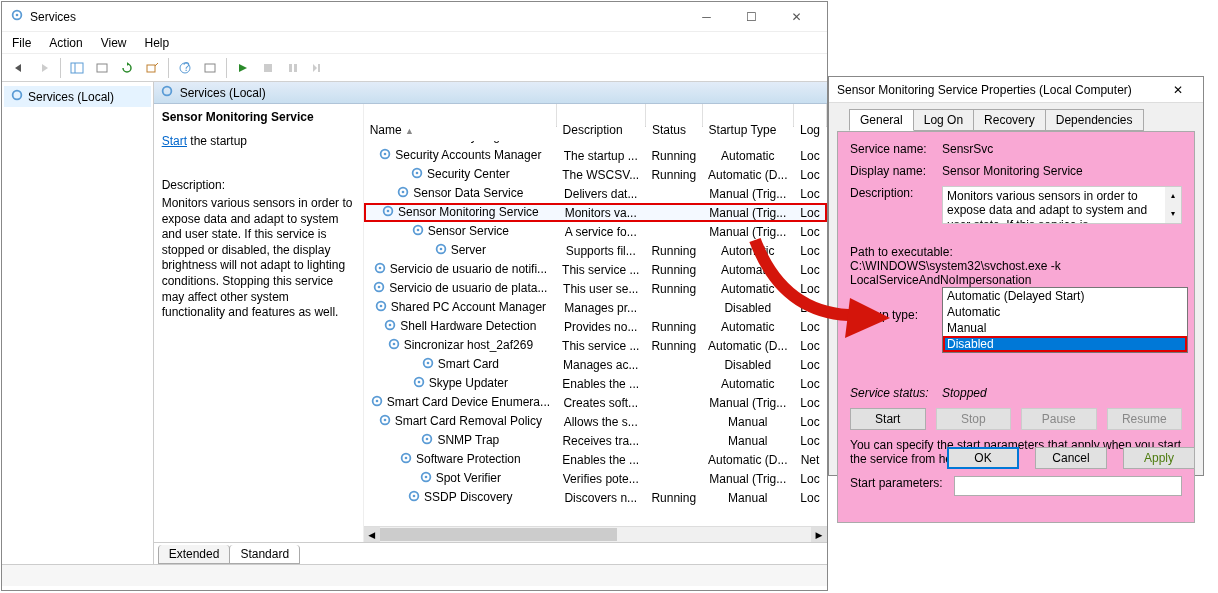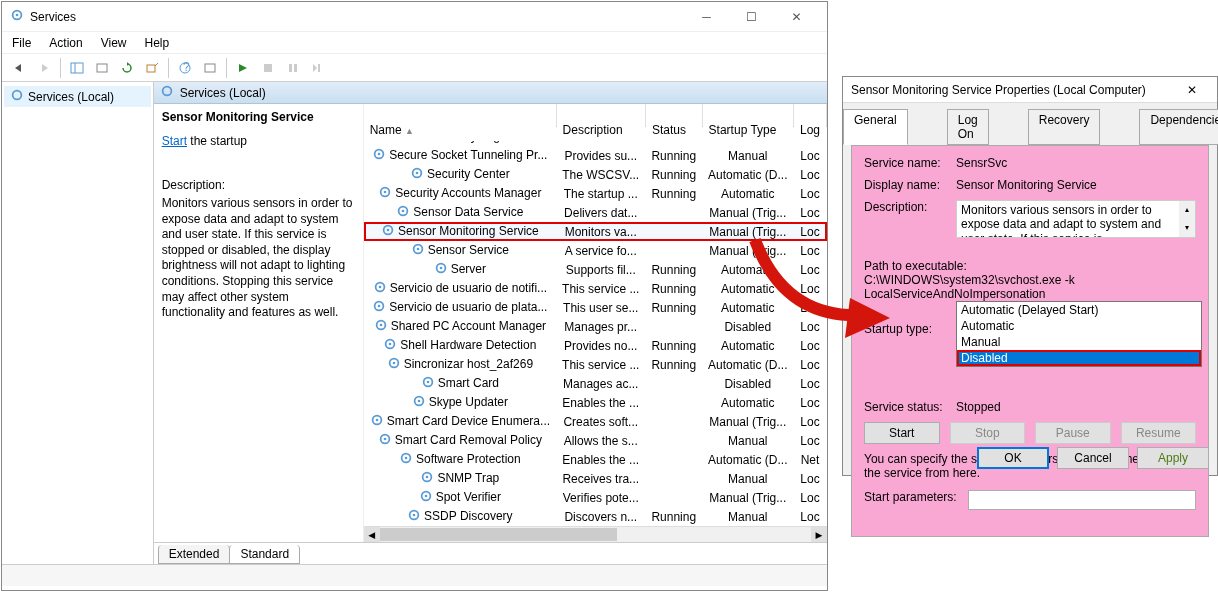--- a/index.html
+++ b/index.html
@@ -40,44 +40,44 @@
 .hs-btn { width:16px; background:#e0e0e0; display:flex; align-items:center; justify-content:center; font-size:9px; }
 .hs-track { flex:1; position:relative; }
 .hs-thumb { position:absolute; left:0; top:1px; bottom:1px; width:55%; background:#ccc; }
 .tabs-bottom { height:22px; display:flex; align-items:flex-end; border-top:1px solid #ccc; padding-left:4px; }
 .tab { padding:2px 10px; border:1px solid #aaa; border-bottom:none; margin-right:-1px; background:#f4f4f4; border-radius:0 0 4px 4px; transform: scaleY(-1); }
 .tab span { display:inline-block; transform: scaleY(-1); }
 .tab.active { background:#fff; }
 .statusbar { height:22px; border-top:1px solid #ccc; background:#f6f6f6; }
 
 
-.win-props { position:absolute; right:0; top:76px; width:376px; height:400px; border:1px solid #888; background:#f0f0f0; }
+.win-props { position:absolute; right:14px; top:76px; width:376px; height:400px; border:1px solid #888; background:#f0f0f0; }
 .props-title { height:26px; display:flex; align-items:center; padding:0 8px; background:#fff; border-bottom:1px solid #ddd; }
 .props-title .spacer { flex:1; }
 .props-title .xbtn { width:34px; height:24px; display:flex; align-items:center; justify-content:center; }
-.props-tabs { display:flex; padding:6px 8px 0 0; background:#f0f0f0;gap:40px; }
+.props-tabs { display:flex; padding:6px 8px 0 20px; background:#f0f0f0; }
 .ptab { padding:3px 10px; border:1px solid #aaa; background:#f0f0f0; margin-right:-1px; font-size:12px; }
 .ptab.active { background:#fff; border-bottom:1px solid #fff; position:relative; z-index:1; }
 .props-body { margin:0 8px 8px 8px; border:1px solid #aaa; background:#f9a8d4; padding:10px 12px; height:392px; position:relative; }
 .prow { display:flex; margin-bottom:8px; }
 .prow .lbl { width:92px; }
 .prow .val { flex:1; }
 .desc-box { flex:1; border:1px solid #ccc; height:38px; padding:2px 18px 2px 4px; font-size:12px; line-height:1.2; position:relative; overflow:hidden; background:#fff; }
 .desc-box .mini-scroll { position:absolute; right:0; top:0; bottom:0; width:16px; background:#f0f0f0; display:flex; flex-direction:column; }
 .desc-box .mini-scroll div { flex:1; display:flex; align-items:center; justify-content:center; font-size:8px; }
 .startup-sel { flex:1; border:1px solid #7aa7d8; background:#e5f3ff; height:20px; display:flex; align-items:center; padding:0 4px; position:relative; }
 .startup-sel .chev { position:absolute; right:4px; font-size:10px; }
 .dropdown-list { position:absolute; left:104px; top:155px; width:246px; border:1px solid #767676; background:#fff; z-index:5; }
 .dropdown-list .opt { padding:1px 4px; }
 .dropdown-list .opt.hi { background:#0078d7; color:#fff; outline:2px solid #e00000; outline-offset:-2px; }
 .btn-row { display:flex; gap:10px; margin:8px 0; }
 .wbtn { flex:1; border:1px solid #adadad; background:#e1e1e1; height:22px; display:flex; align-items:center; justify-content:center; }
 .wbtn.disabled { color:#888; border-color:#ccc; }
 .param-input { flex:1; border:1px solid #adadad; height:20px; background:#fff; }
-.dlg-btns { position:absolute; right:8px; bottom:6px; display:flex; gap:8px; }
+.dlg-btns { position:absolute; right:8px; bottom:6px; display:flex; gap:16px; }
 .dlg-btn { width:72px; height:22px; border:1px solid #adadad; background:#e1e1e1; display:flex; align-items:center; justify-content:center; }
 .dlg-btn.primary { border:2px solid #0078d7; }
 .dlg-btn.disabled { color:#4d7c0f; }
 
 
 .arrow-overlay { position:absolute; left:745px; top:230px; width:150px; height:120px; pointer-events:none; }
 
 
 .gear svg { width:14px; height:14px; }
 </style>
@@ -219,50 +219,40 @@
                       </svg></span>Secondary Log-on</td>
                   <td>Enables star...</td>
                   <td></td>
                   <td>Manual</td>
                   <td>Loc</td>
                 </tr>
                 <tr class="svc-row">
                   <td><span class="svc-icon"><svg width="14" height="14" viewBox="0 0 16 16">
                         <circle cx="8" cy="8" r="5" fill="none" stroke="#5a9bd5" stroke-width="2"></circle>
                         <circle cx="8" cy="8" r="1.5" fill="#5a9bd5"></circle>
-                      </svg></span>Secure Socket Tunneling Pr...</td>
-                  <td>Provides su...</td>
-                  <td>Running</td>
-                  <td>Manual</td>
+                      </svg></span>Security Accounts Manager</td>
+                  <td>The startup ...</td>
+                  <td>Running</td>
+                  <td>Automatic</td>
                   <td>Loc</td>
                 </tr>
                 <tr class="svc-row">
                   <td><span class="svc-icon"><svg width="14" height="14" viewBox="0 0 16 16">
                         <circle cx="8" cy="8" r="5" fill="none" stroke="#5a9bd5" stroke-width="2"></circle>
                         <circle cx="8" cy="8" r="1.5" fill="#5a9bd5"></circle>
                       </svg></span>Security Center</td>
                   <td>The WSCSV...</td>
                   <td>Running</td>
                   <td>Automatic (D...</td>
                   <td>Loc</td>
                 </tr>
                 <tr class="svc-row">
                   <td><span class="svc-icon"><svg width="14" height="14" viewBox="0 0 16 16">
                         <circle cx="8" cy="8" r="5" fill="none" stroke="#5a9bd5" stroke-width="2"></circle>
                         <circle cx="8" cy="8" r="1.5" fill="#5a9bd5"></circle>
-                      </svg></span>Security Accounts Manager</td>
-                  <td>The startup ...</td>
-                  <td>Running</td>
-                  <td>Automatic</td>
-                  <td>Loc</td>
-                </tr>
-                <tr class="svc-row">
-                  <td><span class="svc-icon"><svg width="14" height="14" viewBox="0 0 16 16">
-                        <circle cx="8" cy="8" r="5" fill="none" stroke="#5a9bd5" stroke-width="2"></circle>
-                        <circle cx="8" cy="8" r="1.5" fill="#5a9bd5"></circle>
                       </svg></span>Sensor Data Service</td>
                   <td>Delivers dat...</td>
                   <td></td>
                   <td>Manual (Trig...</td>
                   <td>Loc</td>
                 </tr>
                 <tr class="svc-row selected">
                   <td><span class="svc-icon"><svg width="14" height="14" viewBox="0 0 16 16">
                         <circle cx="8" cy="8" r="5" fill="none" stroke="#5a9bd5" stroke-width="2"></circle>
                         <circle cx="8" cy="8" r="1.5" fill="#5a9bd5"></circle>
@@ -379,35 +369,35 @@
                       </svg></span>Smart Card Removal Policy</td>
                   <td>Allows the s...</td>
                   <td></td>
                   <td>Manual</td>
                   <td>Loc</td>
                 </tr>
                 <tr class="svc-row">
                   <td><span class="svc-icon"><svg width="14" height="14" viewBox="0 0 16 16">
                         <circle cx="8" cy="8" r="5" fill="none" stroke="#5a9bd5" stroke-width="2"></circle>
                         <circle cx="8" cy="8" r="1.5" fill="#5a9bd5"></circle>
+                      </svg></span>SNMP Trap</td>
+                  <td>Receives tra...</td>
+                  <td></td>
+                  <td>Manual</td>
+                  <td>Loc</td>
+                </tr>
+                <tr class="svc-row">
+                  <td><span class="svc-icon"><svg width="14" height="14" viewBox="0 0 16 16">
+                        <circle cx="8" cy="8" r="5" fill="none" stroke="#5a9bd5" stroke-width="2"></circle>
+                        <circle cx="8" cy="8" r="1.5" fill="#5a9bd5"></circle>
                       </svg></span>Software Protection</td>
                   <td>Enables the ...</td>
                   <td></td>
                   <td>Automatic (D...</td>
                   <td>Net</td>
-                </tr>
-                <tr class="svc-row">
-                  <td><span class="svc-icon"><svg width="14" height="14" viewBox="0 0 16 16">
-                        <circle cx="8" cy="8" r="5" fill="none" stroke="#5a9bd5" stroke-width="2"></circle>
-                        <circle cx="8" cy="8" r="1.5" fill="#5a9bd5"></circle>
-                      </svg></span>SNMP Trap</td>
-                  <td>Receives tra...</td>
-                  <td></td>
-                  <td>Manual</td>
-                  <td>Loc</td>
                 </tr>
                 <tr class="svc-row">
                   <td><span class="svc-icon"><svg width="14" height="14" viewBox="0 0 16 16">
                         <circle cx="8" cy="8" r="5" fill="none" stroke="#5a9bd5" stroke-width="2"></circle>
                         <circle cx="8" cy="8" r="1.5" fill="#5a9bd5"></circle>
                       </svg></span>Spot Verifier</td>
                   <td>Verifies pote...</td>
                   <td></td>
                   <td>Manual (Trig...</td>
                   <td>Loc</td>
@@ -484,21 +474,21 @@
         <span class="chev">▾</span>
       </div>
     </div>
     <div class="dropdown-list" id="dd-list">
         <div class="opt">Automatic (Delayed Start)</div>
         <div class="opt">Automatic</div>
         <div class="opt">Manual</div>
         <div class="opt hi">Disabled</div>
       </div>
 
-    <div class="prow" style="margin-top:58px;">
+    <div class="prow" style="margin-top:58px;font-style:italic;">
       <div class="lbl">Service status:</div>
       <div class="val">Stopped</div>
     </div>
     <div class="btn-row">
       <div class="wbtn">Start</div>
       <div class="wbtn disabled">Stop</div>
       <div class="wbtn disabled">Pause</div>
       <div class="wbtn disabled">Resume</div>
     </div>
     <div style="margin:4px 0 10px 0;">You can specify the start parameters that apply when you start the service from here.</div>

